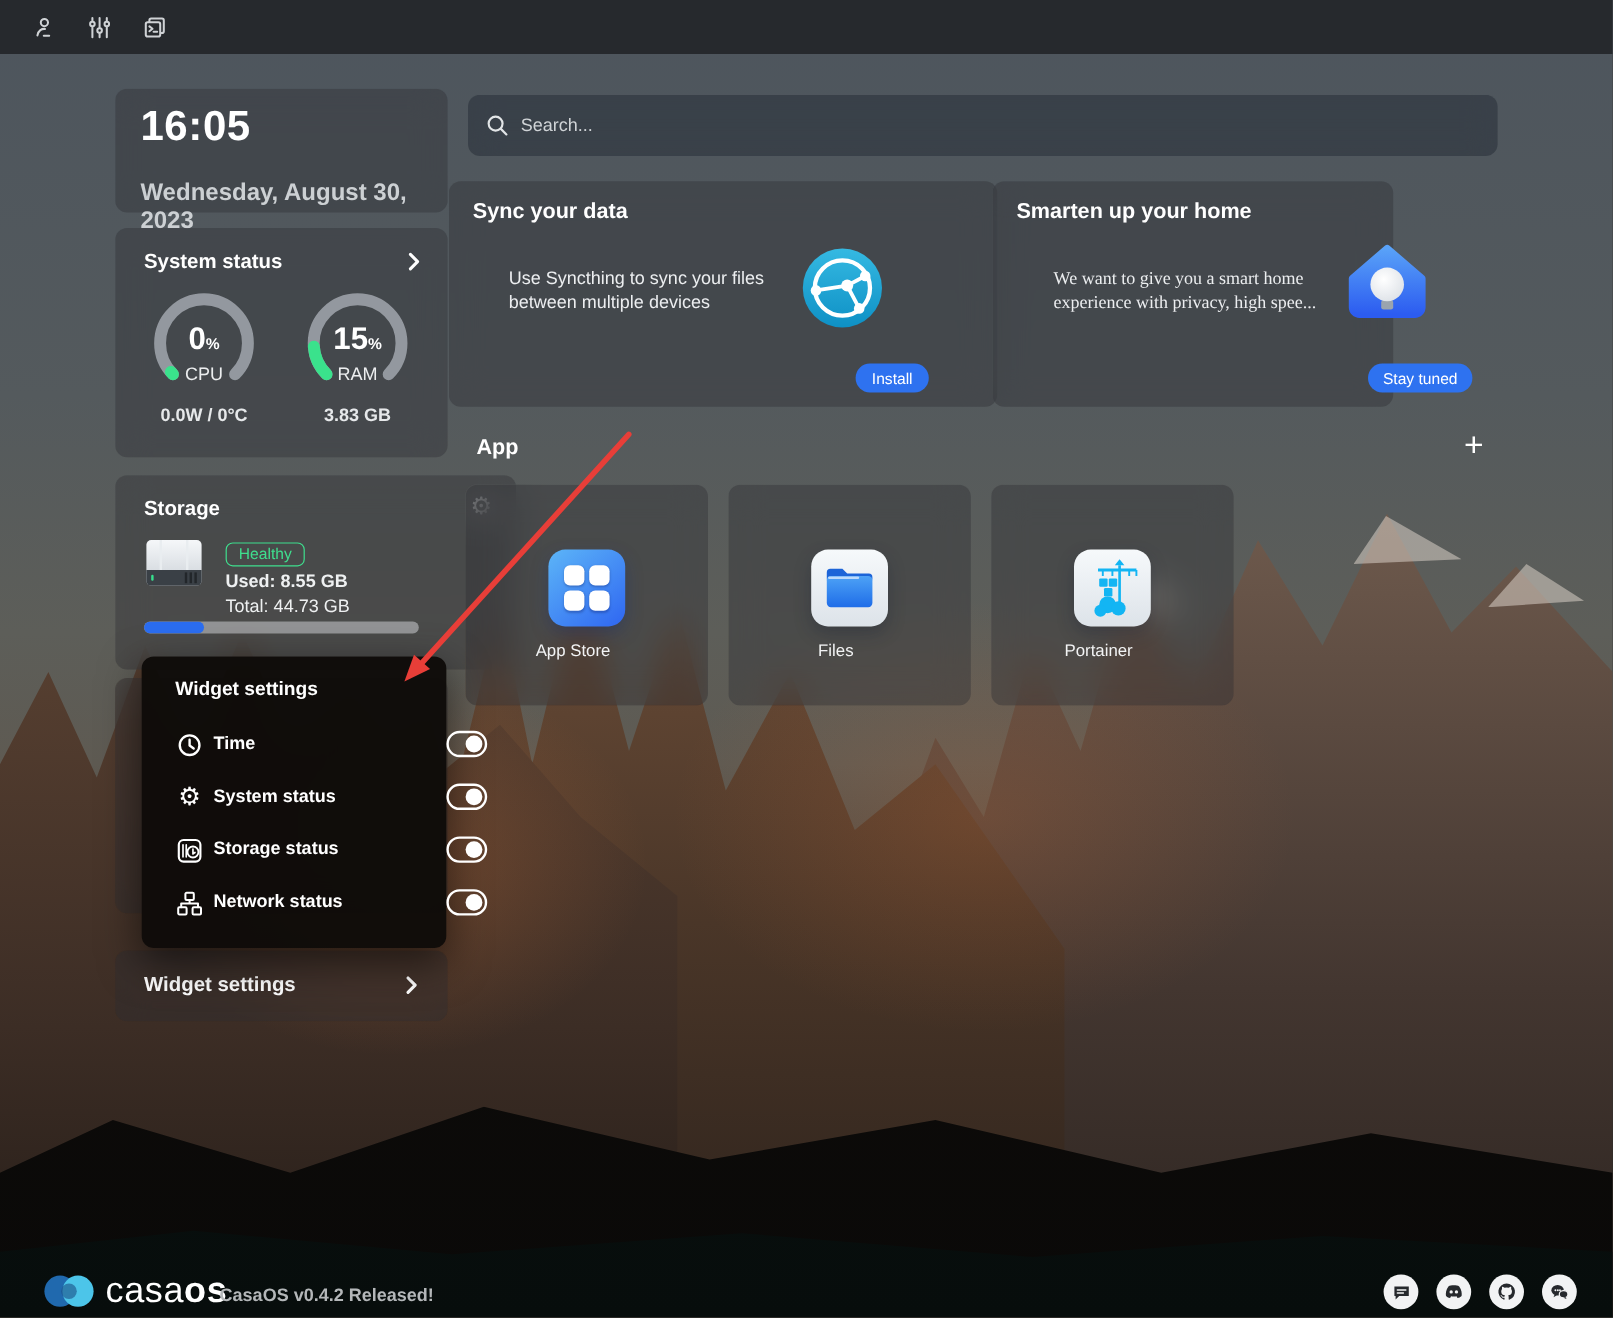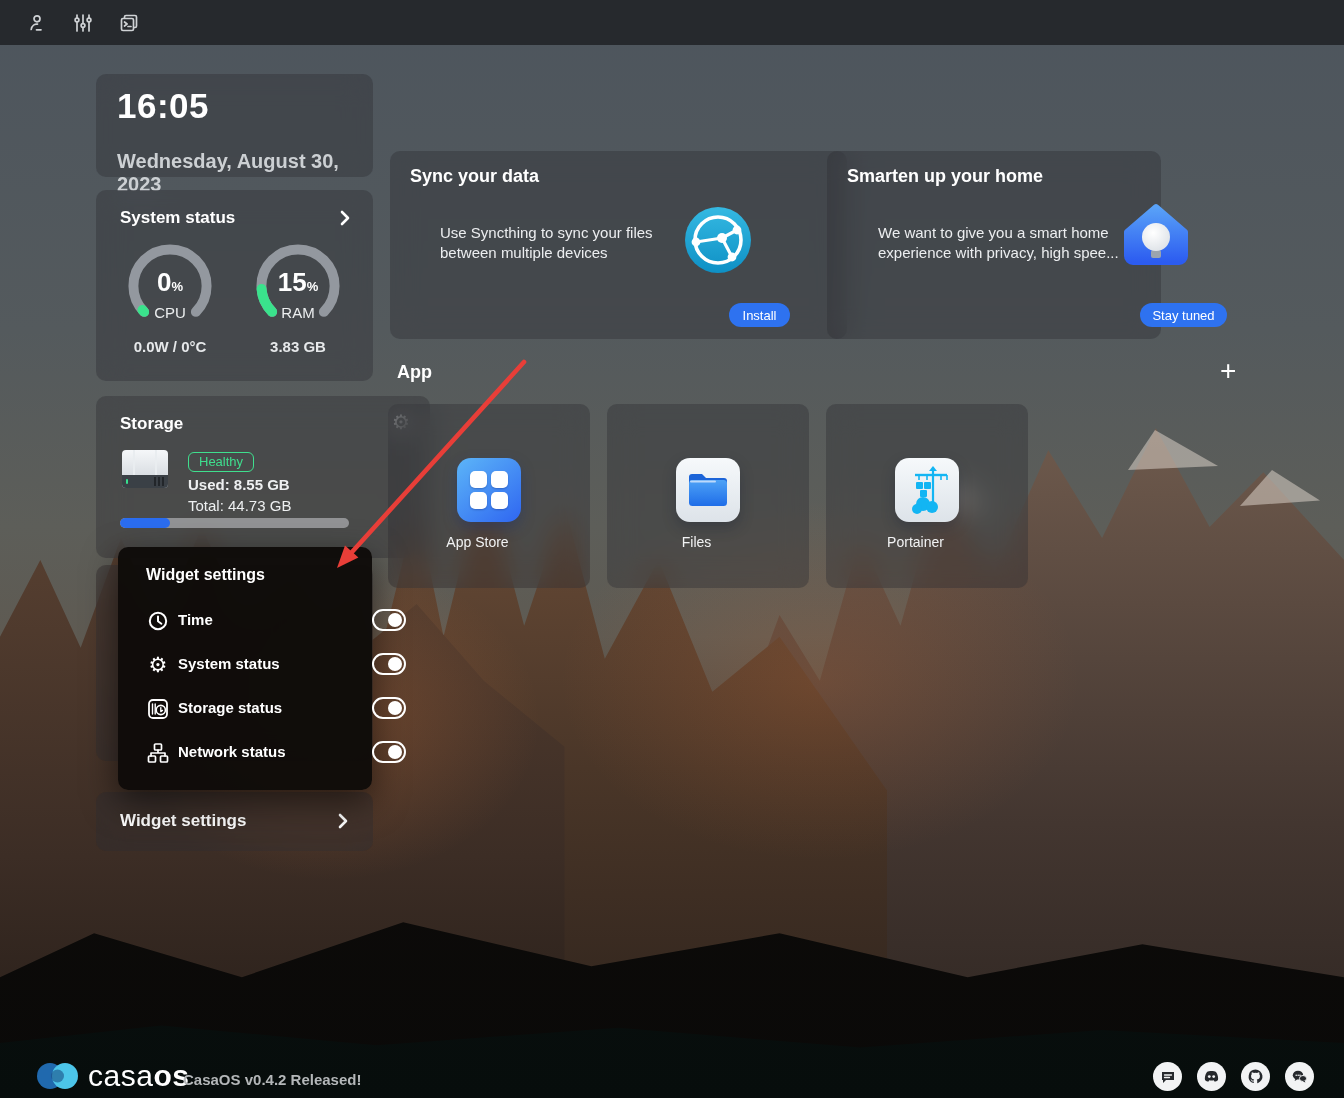--- a/index.html
+++ b/index.html
@@ -267,22 +267,29 @@
 
   <div class="card" style="left:96px;top:792px;width:277px;height:59px;cursor:pointer;">
     <div class="ws-label">Widget settings</div>
     <div class="chev" style="right:24px;top:21px;">
       <svg width="12" height="16" viewBox="0 0 12 16">
           <polyline points="3,2 9,8 3,14"></polyline>
         </svg>
     </div>
   </div>
 
-
-  <div class="card" style="left:390px;top:151px;width:457px;height:188px;">
+  <div class="search">
+    <svg width="19" height="19" viewBox="0 0 19 19">
+        <circle cx="8" cy="8" r="5.8" fill="none" stroke="#e2e5e7" stroke-width="1.8"></circle>
+        <path d="M12.4 12.4 L17 17" stroke="#e2e5e7" stroke-width="1.8" stroke-linecap="round"></path>
+      </svg>
+    <input type="text" placeholder="Search..." style="">
+  </div>
+
+  <div class="card" style="left:374px;top:151px;width:457px;height:188px;">
     <div class="promo-title">Sync your data</div>
     <div class="promo-desc" style="left:50px;">
       <div>Use Syncthing to sync your files</div>
       <div>between multiple devices</div>
     </div>
     <svg style="position:absolute;left:294px;top:55px;" width="68" height="68" viewBox="0 0 68 68">
       <defs>
           <linearGradient id="syn" x1="0" y1="0" x2="0" y2="1">
             <stop offset="0" stop-color="#35b9e2"></stop>
             <stop offset="1" stop-color="#0e90c5"></stop>
@@ -294,21 +301,21 @@
       <circle cx="38" cy="32" r="5" fill="#fff"></circle>
       <circle cx="53" cy="24" r="4.4" fill="#fff"></circle>
       <circle cx="12" cy="36" r="4.4" fill="#fff"></circle>
       <circle cx="48" cy="51" r="4.4" fill="#fff"></circle>
     </svg>
     <button class="promo-btn" style="left:339px;top:152px;width:61px;">Install</button>
   </div>
 
   <div class="card" style="left:827px;top:151px;width:334px;height:188px;">
     <div class="promo-title">Smarten up your home</div>
-    <div class="promo-desc" style="left:51px;">
+    <div class="promo-desc" style="left:51px;font-family:Liberation Serif, serif;">
       <div>We want to give you a smart home</div>
       <div>experience with privacy, high spee...</div>
     </div>
     <svg style="position:absolute;left:296px;top:52px;" width="66" height="66" viewBox="0 0 66 66">
       <defs>
           <linearGradient id="hom" x1="0" y1="0" x2="0" y2="1">
             <stop offset="0" stop-color="#59a2f8"></stop>
             <stop offset="1" stop-color="#2c5cf0"></stop>
           </linearGradient>
       <radialGradient id="blb" cx="0.4" cy="0.35" r="0.8">

